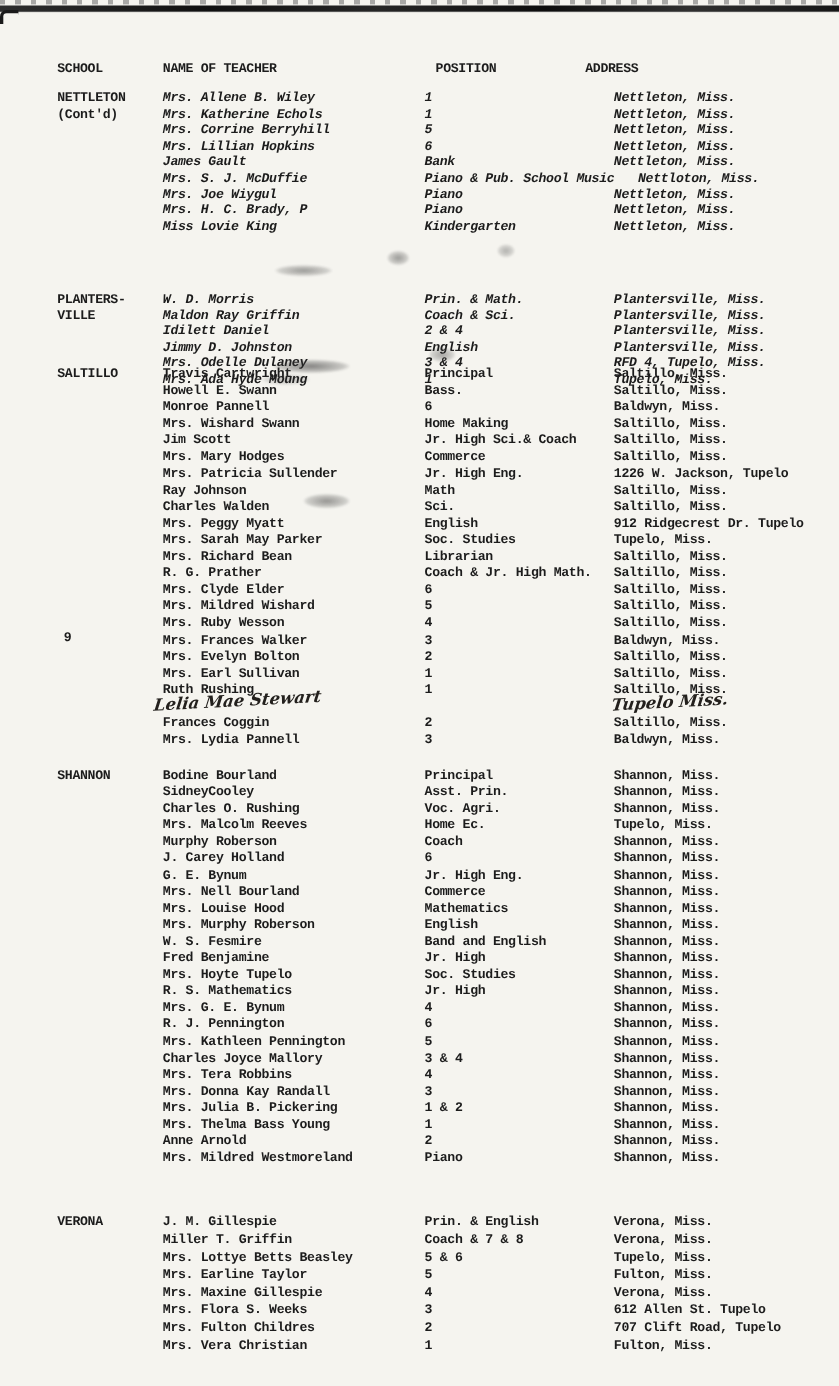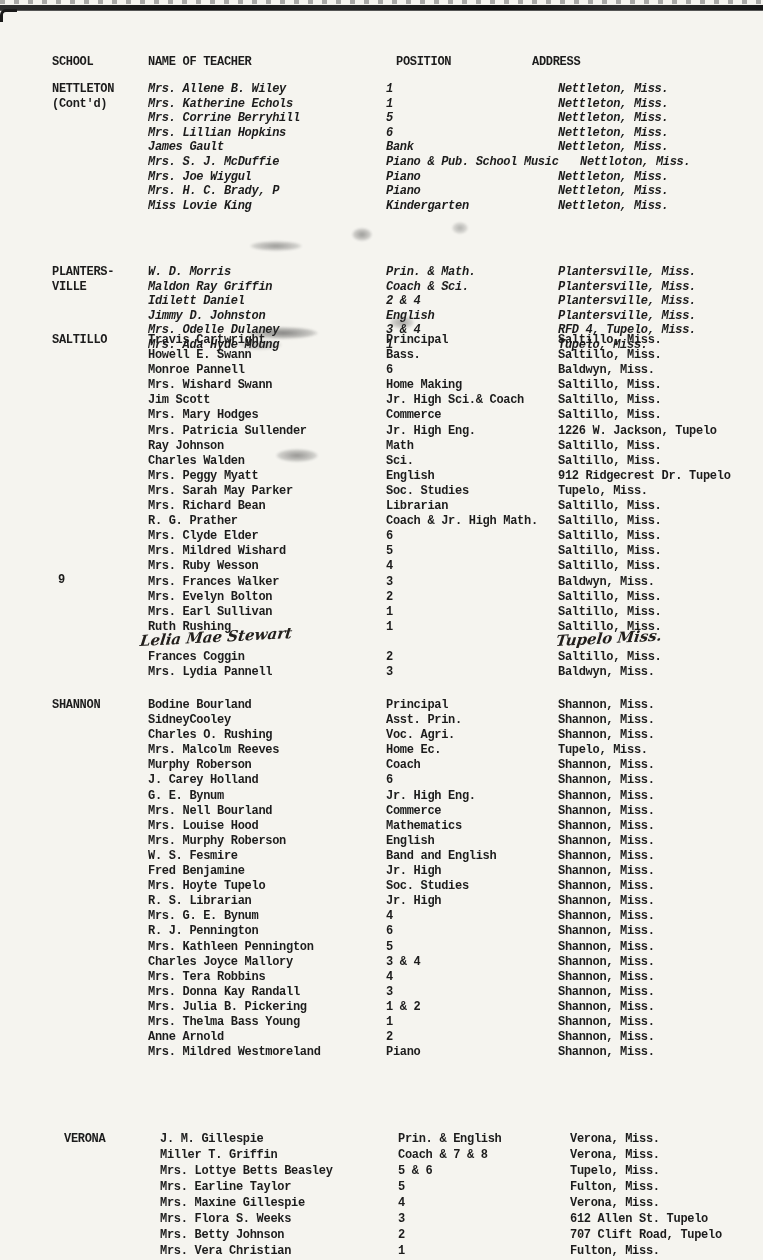--- a/index.html
+++ b/index.html
@@ -37,21 +37,21 @@
   .c-school{left:52px;}
   .c-name{left:148px;}
   .c-pos{left:396px;}
   .c-addr{left:532px;}
   
   .section{position:absolute;left:0;width:698px;}
   .sec0{top:82px;}
   .sec1{top:226px;margin-top:39px;}
   .sec2{top:333px;}
   .sec3{top:698px;}
-  .sec4{top:1132px;margin-left:12px;}
+  .sec4{top:1104px;}
   .sec0 .row,.sec1 .row{height:14.6px;font-style:italic;}
   .sec2 .row,.sec3 .row{height:15.1px;}
   .sec4 .row{height:16px;}
   .school-label{position:absolute;left:52px;top:0;}
   .school-label div{line-height:14.6px;white-space:pre;}
   .row{position:relative;}
   .row span{position:absolute;top:0;white-space:pre;}
   .row .name{left:148px;}
   .row .pos{left:386px;}
   .row .addr{left:558px;}
@@ -371,21 +371,21 @@
         <span class="name">Fred Benjamine</span>
         <span class="pos">Jr. High</span>
         <span class="addr">Shannon, Miss.</span>
       </div>
       <div class="row">
         <span class="name">Mrs. Hoyte Tupelo</span>
         <span class="pos">Soc. Studies</span>
         <span class="addr">Shannon, Miss.</span>
       </div>
       <div class="row">
-        <span class="name">R. S. Librarian</span>
+        <span class="name">R. S. Mathematics</span>
         <span class="pos">Jr. High</span>
         <span class="addr">Shannon, Miss.</span>
       </div>
       <div class="row">
         <span class="name">Mrs. G. E. Bynum</span>
         <span class="pos">4</span>
         <span class="addr">Shannon, Miss.</span>
       </div>
       <div class="row">
         <span class="name">R. J. Pennington</span>
@@ -461,21 +461,21 @@
         <span class="name">Mrs. Maxine Gillespie</span>
         <span class="pos">4</span>
         <span class="addr">Verona, Miss.</span>
       </div>
       <div class="row">
         <span class="name">Mrs. Flora S. Weeks</span>
         <span class="pos">3</span>
         <span class="addr">612 Allen St. Tupelo</span>
       </div>
       <div class="row">
-        <span class="name">Mrs. Betty Johnson</span>
+        <span class="name">Mrs. Fulton Childres</span>
         <span class="pos">2</span>
         <span class="addr">707 Clift Road, Tupelo</span>
       </div>
       <div class="row">
         <span class="name">Mrs. Vera Christian</span>
         <span class="pos">1</span>
         <span class="addr">Fulton, Miss.</span>
       </div>
     </div>
   </div>

